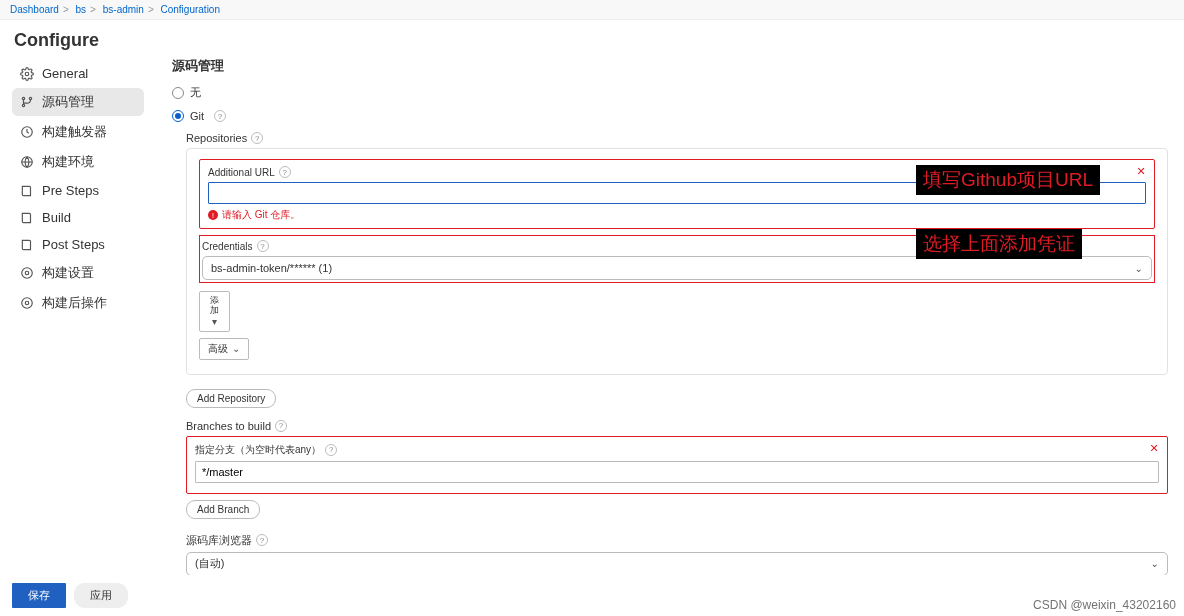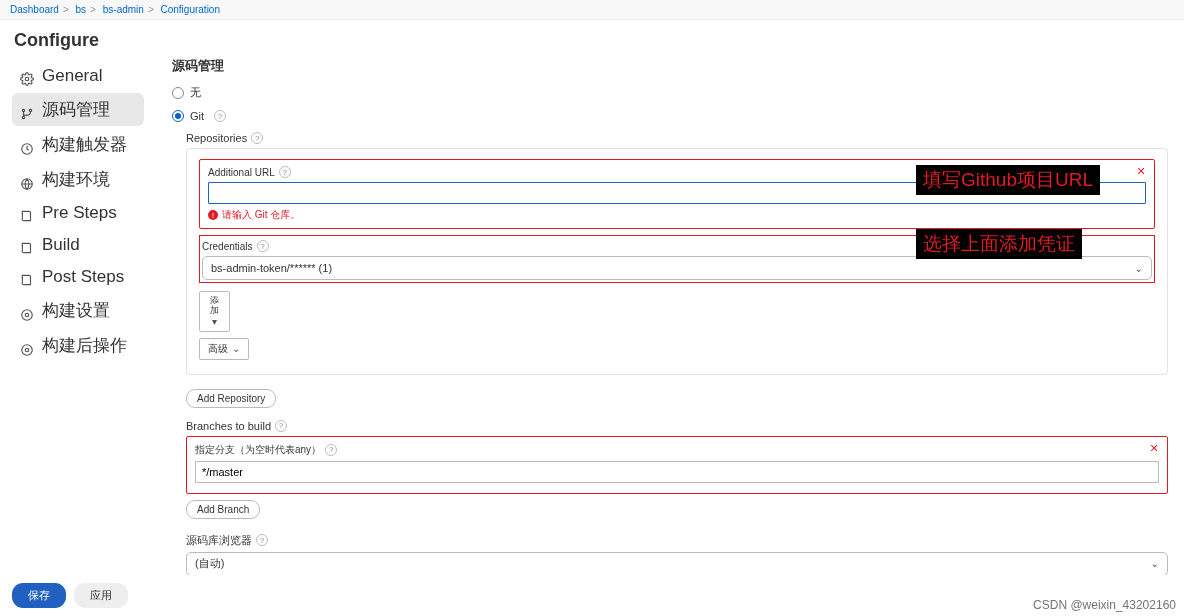--- a/index.html
+++ b/index.html
@@ -3,21 +3,21 @@
 <meta charset="utf-8">
 <style>
 * { box-sizing: border-box; margin: 0; padding: 0; }
 body { font-family: -apple-system, BlinkMacSystemFont, "Segoe UI", Arial, sans-serif; font-size: 11px; color: #333; background: #fff; width: 1184px; height: 616px; overflow: hidden; position: relative; }
 .breadcrumb { padding: 4px 10px; background: #f8f8f8; border-bottom: 1px solid #eee; font-size: 10px; }
 .breadcrumb a { color: #0066cc; text-decoration: none; }
 .breadcrumb .sep { color: #999; margin: 0 4px; }
 .page-title { font-size: 18px; font-weight: 600; padding: 10px 14px 6px; }
 .content { display: flex; height: calc(100% - 52px); }
 .sidebar { width: 156px; padding: 4px 12px; }
-.side-item { display: flex; align-items: flex-end; gap: 8px; padding: 5px 8px; border-radius: 6px; font-size: 17px; color: #333; cursor: pointer; margin-bottom: 2px; }
+.side-item { display: flex; align-items: center; gap: 8px; padding: 5px 8px; border-radius: 6px; font-size: 13px; color: #333; cursor: pointer; margin-bottom: 2px; }
 .side-item.active { background: #e8e8e8; font-weight: 500; }
 .side-icon { width: 14px; height: 14px; display: inline-flex; align-items: center; justify-content: center; color: #555; }
 .main { flex: 1; padding: 0 16px 60px 16px; overflow-y: auto; position: relative; }
 .section-title { font-size: 13px; font-weight: 600; margin-bottom: 10px; }
 .radio-row { display: flex; align-items: center; gap: 6px; margin-bottom: 10px; font-size: 11px; }
 .radio { width: 12px; height: 12px; border: 1px solid #888; border-radius: 50%; display: inline-flex; align-items: center; justify-content: center; }
 .radio.checked { border-color: #0b5fcc; }
 .radio.checked::after { content:""; width:6px; height:6px; background:#0b5fcc; border-radius:50%; }
 .help { width:12px; height:12px; border:1px solid #bbb; border-radius:50%; display:inline-flex; align-items:center; justify-content:center; font-size:8px; color:#888; margin-left:4px; }
 .block-label { font-size:11px; margin:4px 0 4px; display:flex; align-items:center; }
@@ -31,21 +31,21 @@
 .error-row { display:flex; align-items:center; gap:4px; margin-top:4px; font-size:10px; color:#e01b24; }
 .err-icon { width:10px; height:10px; background:#e01b24; border-radius:50%; color:#fff; font-size:7px; display:inline-flex; align-items:center; justify-content:center; }
 .select-box { width:100%; border:1px solid #bbb; height:24px; display:flex; align-items:center; justify-content:space-between; padding:0 8px; font-size:11px; background:#fff; cursor:pointer; border-radius:5px; }
 .chev { font-size:10px; color:#555; }
 .small-btn { display:inline-flex; flex-direction:column; align-items:center; justify-content:center; border:1px solid #bbb; padding:4px 10px; font-size:9px; margin-top:8px; cursor:pointer; background:#fff; border-radius:2px; line-height:1.1; }
 .inline-btn { display:inline-flex; align-items:center; gap:4px; border:1px solid #bbb; padding:3px 8px; font-size:10px; cursor:pointer; background:#fff; border-radius:2px; margin-top:6px; }
 .add-btn { border:1px solid #bbb; padding:3px 10px; font-size:10px; background:#fff; cursor:pointer; border-radius:9px; margin-top:6px; display:inline-block; }
 .dropdown-small { display:inline-flex; align-items:center; gap:4px; border:1px solid #bbb; padding:2px 8px; font-size:10px; background:#fff; cursor:pointer; border-radius:2px; margin-top:4px; }
 .sec-divider { margin:20px 0 10px; }
 .bottom-bar { position:fixed; bottom:0; left:0; right:0; padding:8px 12px; display:flex; gap:8px; background:#fff; }
-.btn-primary { background:#2060c0; color:#fff; border:none; padding:5px 16px; font-size:11px; border-radius:11px; cursor:pointer; }
+.btn-primary { background:#2060c0; color:#fff; border:none; padding:5px 16px; font-size:11px; border-radius:1px; cursor:pointer; }
 .btn-secondary { background:#eee; color:#333; border:none; padding:5px 16px; font-size:11px; border-radius:11px; cursor:pointer; }
 .annot { position:absolute; background:#000; color:#e01b24; font-size:19px; font-weight:500; padding:2px 7px; white-space:nowrap; }
 .watermark { position:fixed; right:8px; bottom:4px; color:#737373; font-size:12px; }
 svg { width:14px; height:14px; }
 </style>
 </head>
 <body>
 
 <div class="breadcrumb">
   <a>Dashboard</a><span class="sep">&gt;</span>

